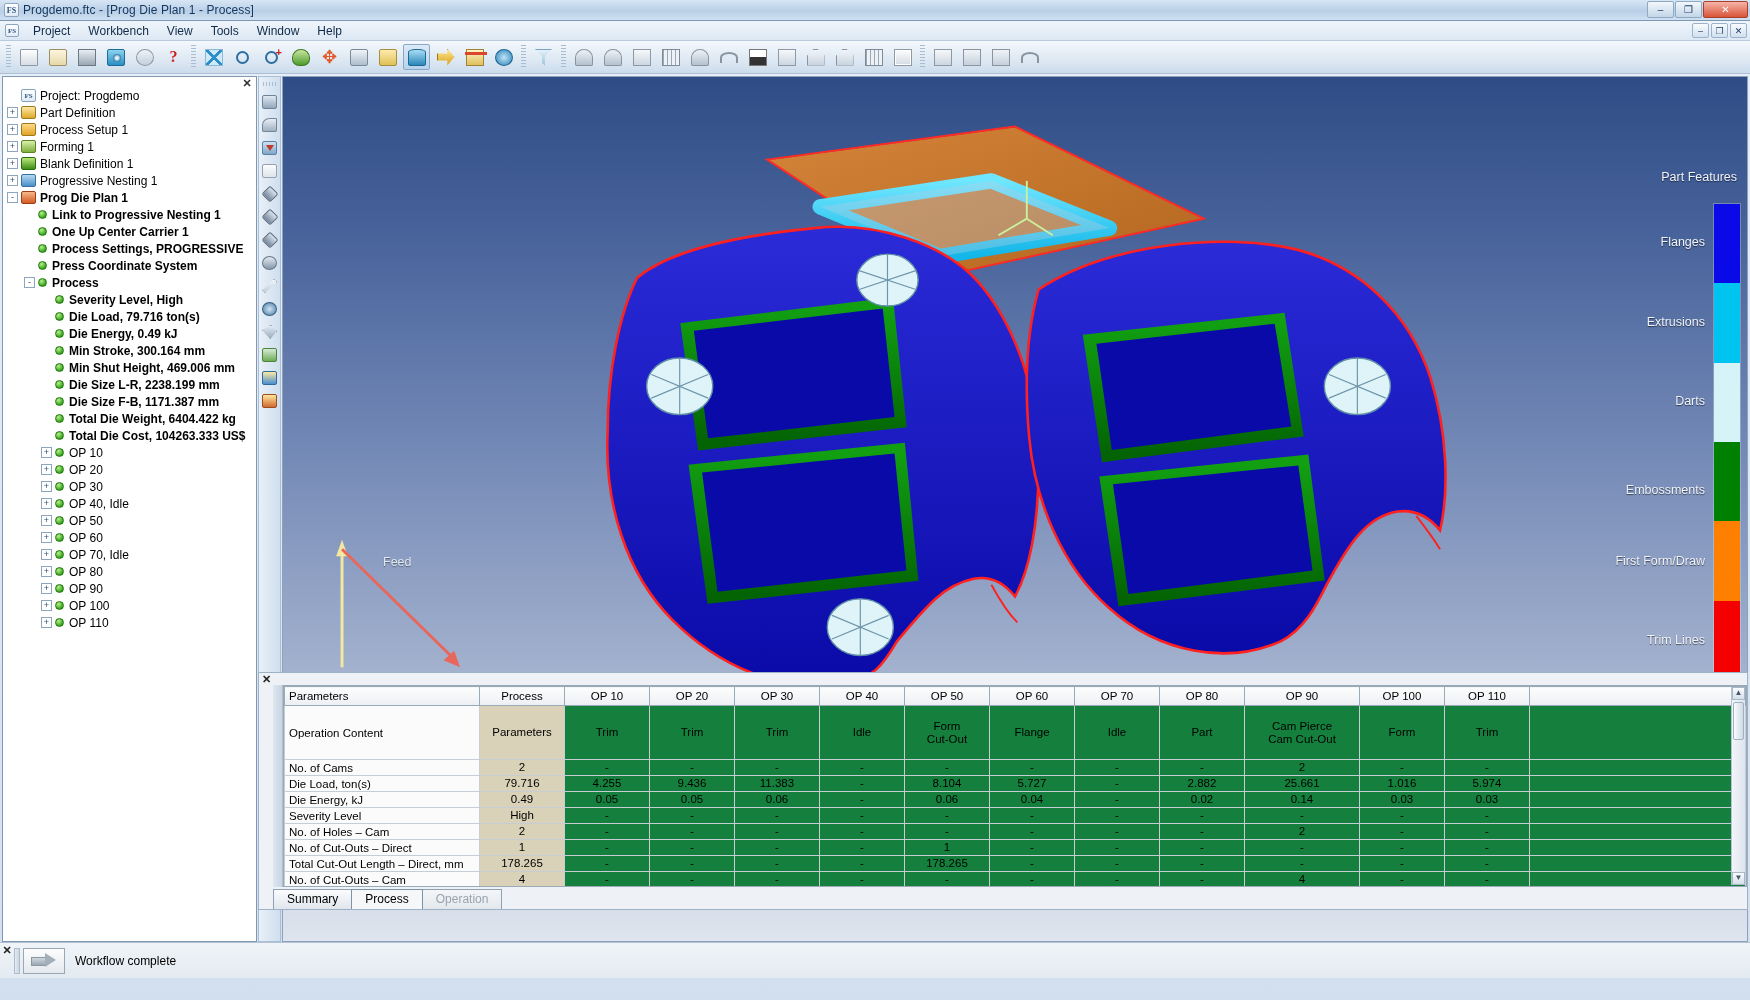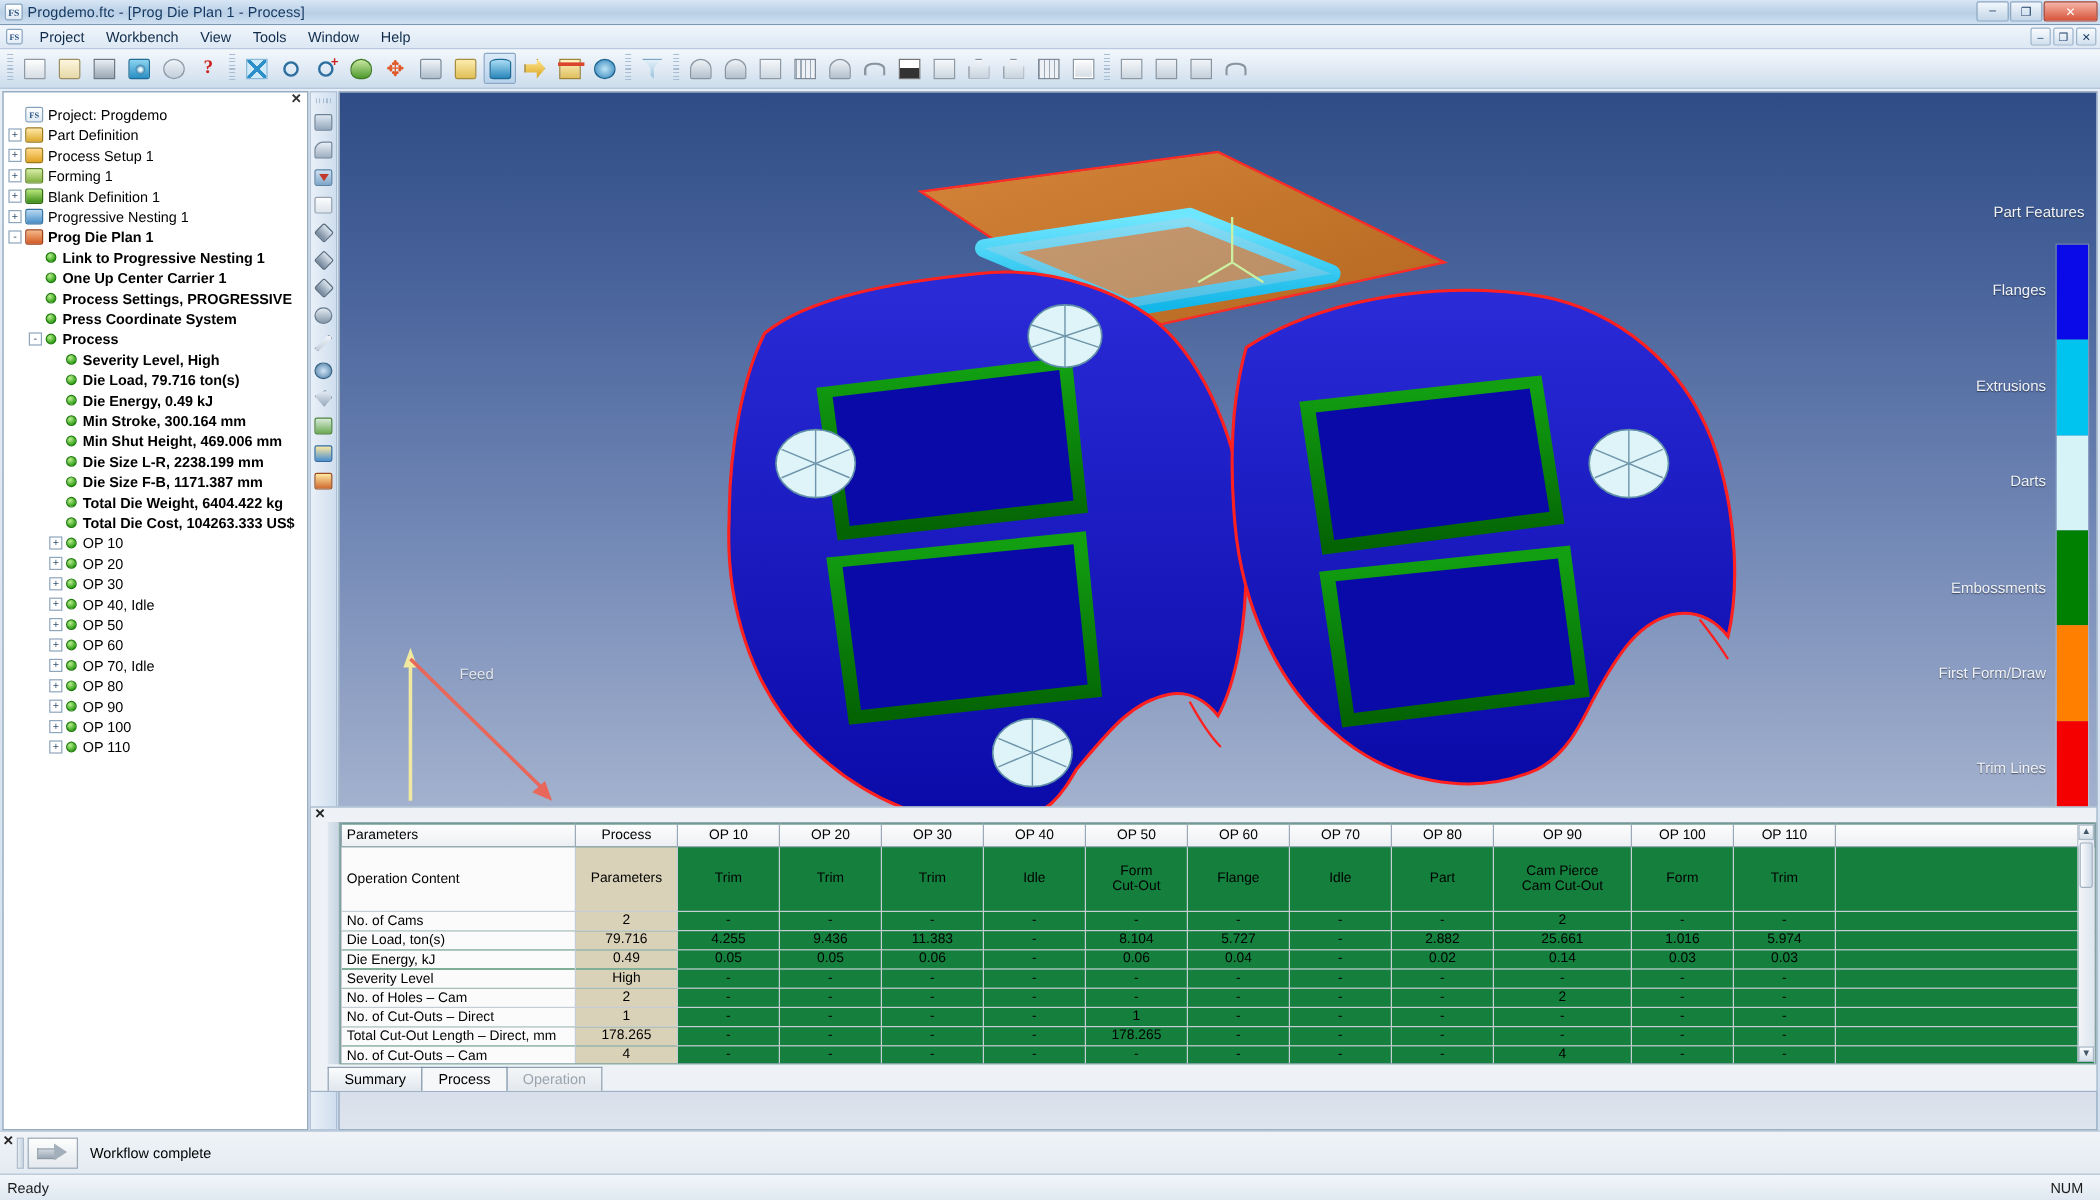--- a/index.html
+++ b/index.html
@@ -963,20 +963,14 @@
 
   <div class="msgpanel">
     <div class="msg-close">✕</div>
     <div class="msg-grip"></div>
     <div class="msg-icon">
       <div class="arrow-glyph"></div>
     </div>
     <div class="msg-text">Workflow complete</div>
   </div>
 
-  <div class="statusbar">
-    <div>Ready</div>
-    <div class="status-right">
-      <div>NUM</div>
-    </div>
-  </div>
 
 </div>
 
 </body></html>

